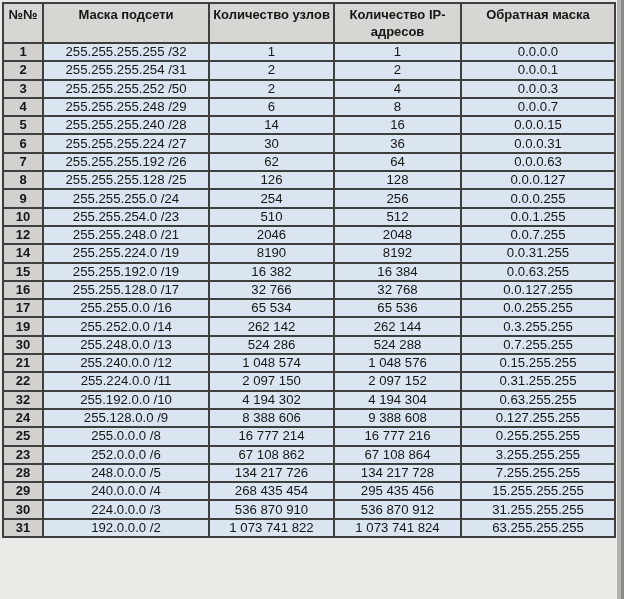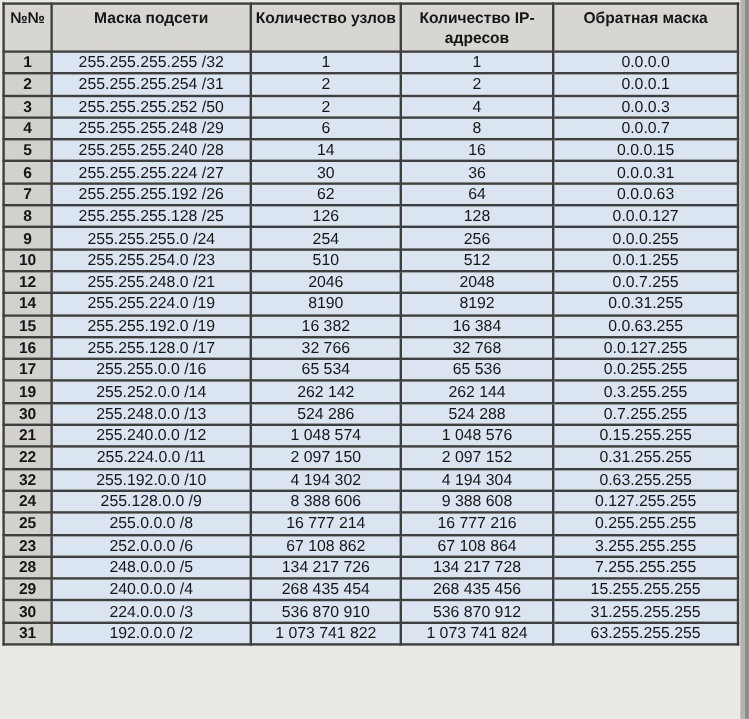--- a/index.html
+++ b/index.html
@@ -259,21 +259,21 @@
         <td class="num-cell">28</td>
         <td>248.0.0.0 /5</td>
         <td>134 217 726</td>
         <td>134 217 728</td>
         <td>7.255.255.255</td>
       </tr>
       <tr>
         <td class="num-cell">29</td>
         <td>240.0.0.0 /4</td>
         <td>268 435 454</td>
-        <td>268 435 456</td>
+        <td>295 435 456</td>
         <td>15.255.255.255</td>
       </tr>
       <tr>
         <td class="num-cell">30</td>
         <td>224.0.0.0 /3</td>
         <td>536 870 910</td>
         <td>536 870 912</td>
         <td>31.255.255.255</td>
       </tr>
       <tr>

